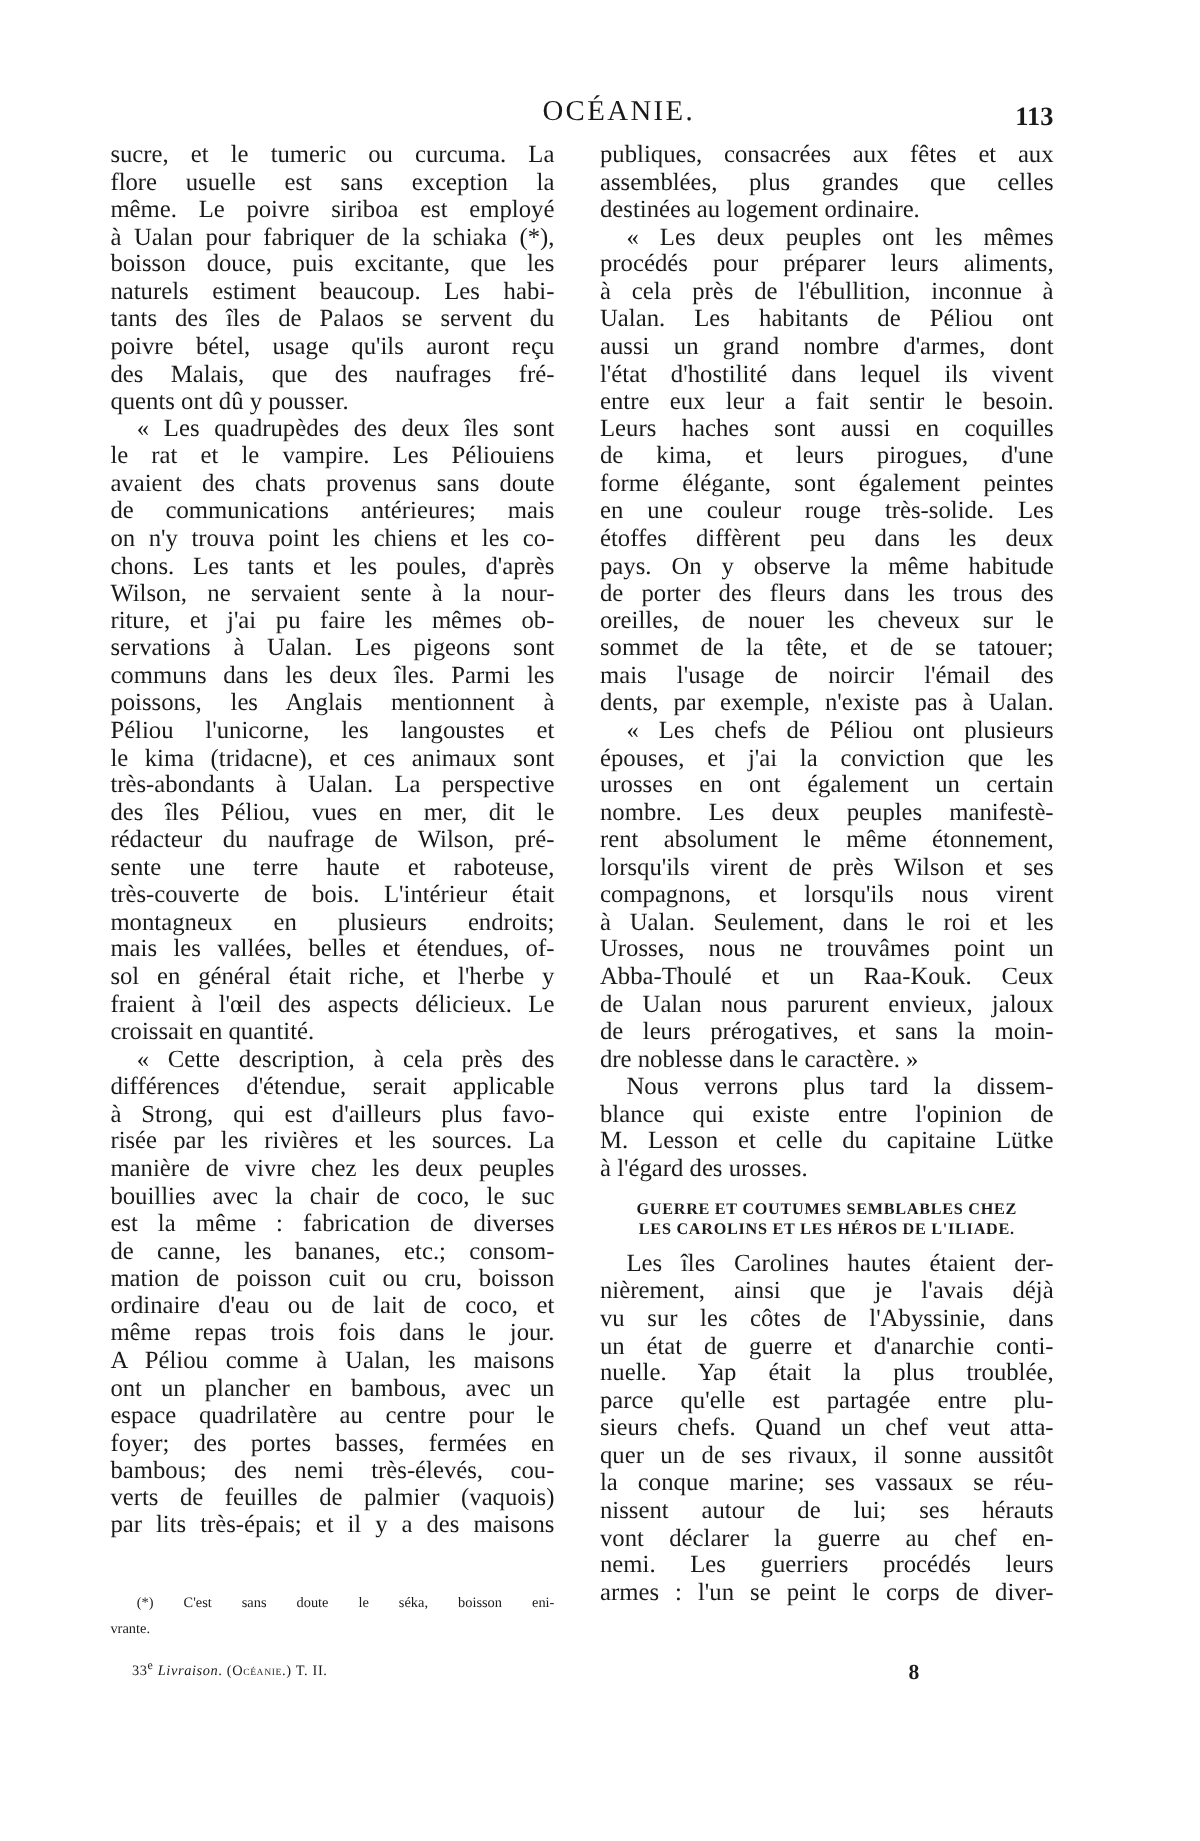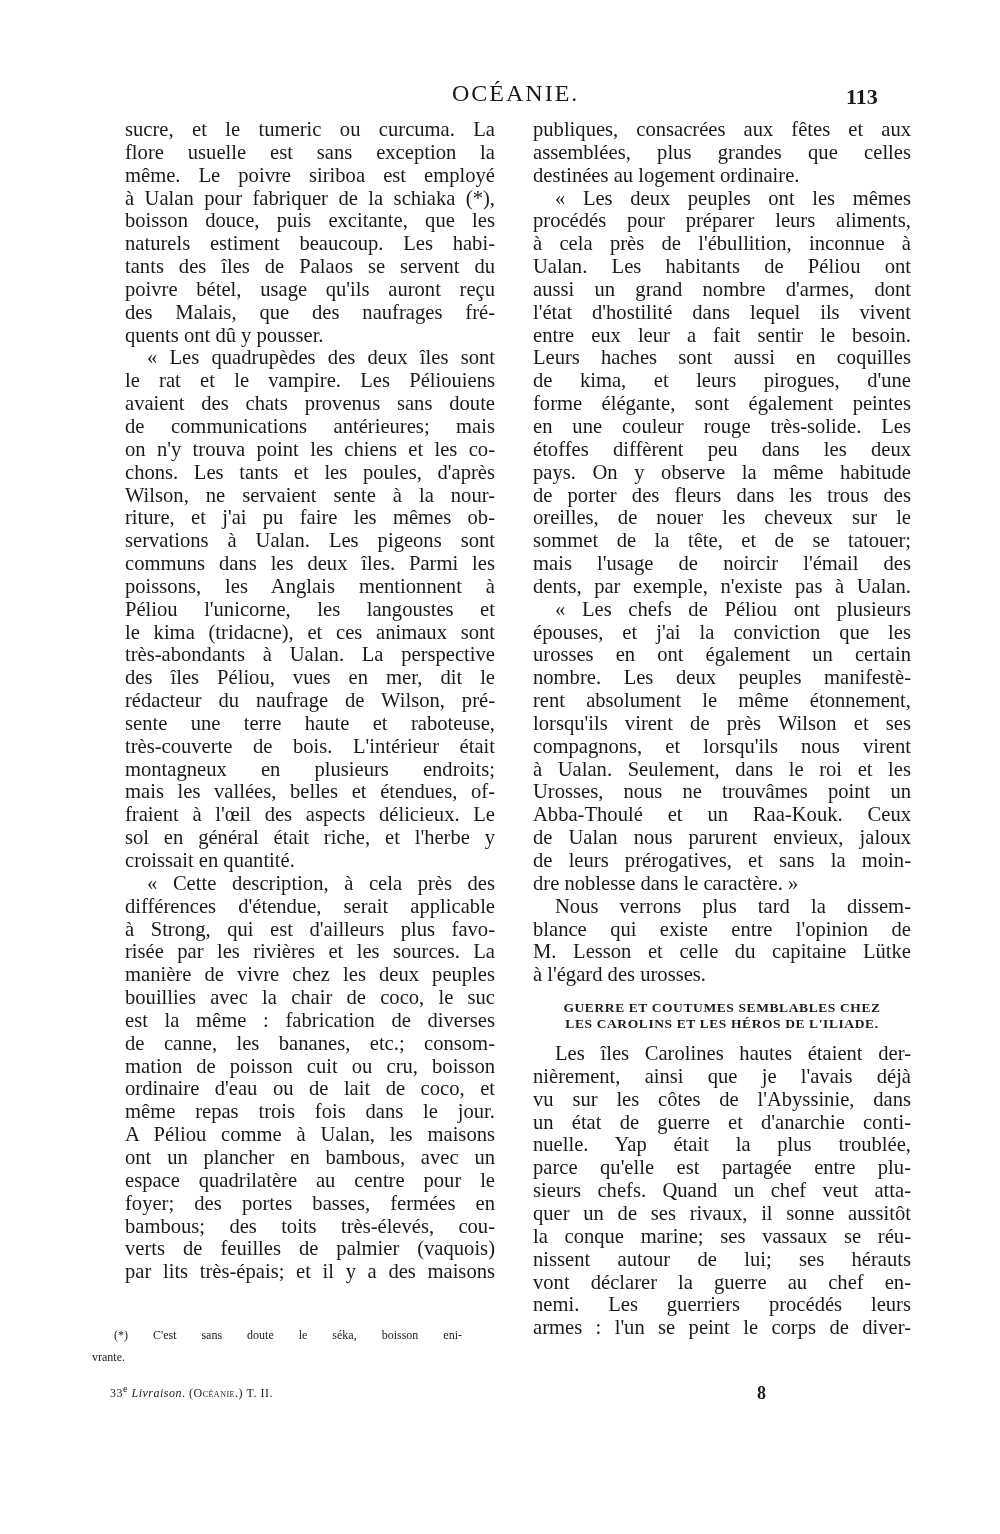--- a/index.html
+++ b/index.html
@@ -2,21 +2,21 @@
 <html><head>
 <meta charset="utf-8">
 <style>
   html, body { margin: 0; padding: 0; background: #ffffff; }
   body { width: 1000px; height: 1534px; position: relative; overflow: hidden;
          font-family: "Liberation Serif", "DejaVu Serif", serif; color: #1a1a1a; }
   .page { position: absolute; left: 0; top: 0; width: 1000px; height: 1534px; }
   .running-head { position: absolute; top: 80px; left: 420px; font-size: 24px; letter-spacing: 2px;
                   font-weight: normal; margin-left: 32px; }
   .page-number { position: absolute; top: 84px; left: 846px; font-size: 22px; font-weight: bold; }
-  .column { position: absolute; top: 118px; font-size: 20.6px; line-height: 22.85px; margin-left: 33px; }
+  .column { position: absolute; top: 118px; font-size: 20.6px; line-height: 22.85px; }
   .col-left { left: 92px; width: 370px; }
   .col-right { left: 500px; width: 378px; }
   .line { display: block; white-space: nowrap; text-align: justify; text-align-last: justify; height: 22.85px; }
   .line.last { text-align-last: left; }
   .line.indent { padding-left: 22px; }
   .section-heading { font-size: 13.5px; font-weight: bold; letter-spacing: 0.6px; line-height: 16px;
                      text-align: center; margin: 14px 0 10px 0; font-family: "Liberation Serif", serif; }
   .section-heading .line { height: 16px; text-align: center; text-align-last: center; }
   .footnote { position: absolute; left: 92px; top: 1324px; width: 370px; font-size: 12px; line-height: 22px; }
   .footnote .line { height: 22px; }
@@ -56,39 +56,39 @@
       <span class="line">poissons, les Anglais mentionnent à</span>
       <span class="line">Péliou l'unicorne, les langoustes et</span>
       <span class="line">le kima (tridacne), et ces animaux sont</span>
       <span class="line">très-abondants à Ualan. La perspective</span>
       <span class="line">des îles Péliou, vues en mer, dit le</span>
       <span class="line">rédacteur du naufrage de Wilson, pré-</span>
       <span class="line">sente une terre haute et raboteuse,</span>
       <span class="line">très-couverte de bois. L'intérieur était</span>
       <span class="line">montagneux en plusieurs endroits;</span>
       <span class="line">mais les vallées, belles et étendues, of-</span>
+      <span class="line">sol en général était riche, et l'herbe y</span>
       <span class="line">fraient à l'œil des aspects délicieux. Le</span>
-      <span class="line">sol en général était riche, et l'herbe y</span>
       <span class="line last">croissait en quantité.</span>
       <span class="line indent">« Cette description, à cela près des</span>
       <span class="line">différences d'étendue, serait applicable</span>
       <span class="line">à Strong, qui est d'ailleurs plus favo-</span>
       <span class="line">risée par les rivières et les sources. La</span>
       <span class="line">manière de vivre chez les deux peuples</span>
       <span class="line">bouillies avec la chair de coco, le suc</span>
       <span class="line">est la même : fabrication de diverses</span>
       <span class="line">de canne, les bananes, etc.; consom-</span>
       <span class="line">mation de poisson cuit ou cru, boisson</span>
       <span class="line">ordinaire d'eau ou de lait de coco, et</span>
       <span class="line">même repas trois fois dans le jour.</span>
       <span class="line">A Péliou comme à Ualan, les maisons</span>
       <span class="line">ont un plancher en bambous, avec un</span>
       <span class="line">espace quadrilatère au centre pour le</span>
       <span class="line">foyer; des portes basses, fermées en</span>
-      <span class="line">bambous; des toits très-élevés, cou-</span>
+      <span class="line">bambous; des nemi très-élevés, cou-</span>
       <span class="line">verts de feuilles de palmier (vaquois)</span>
       <span class="line">par lits très-épais; et il y a des maisons</span>
     </div>
 
   <div class="column col-right" id="col-right">
     <div id="right-before">
         <span class="line">publiques, consacrées aux fêtes et aux</span>
         <span class="line">assemblées, plus grandes que celles</span>
         <span class="line last">destinées au logement ordinaire.</span>
         <span class="line indent">« Les deux peuples ont les mêmes</span>

